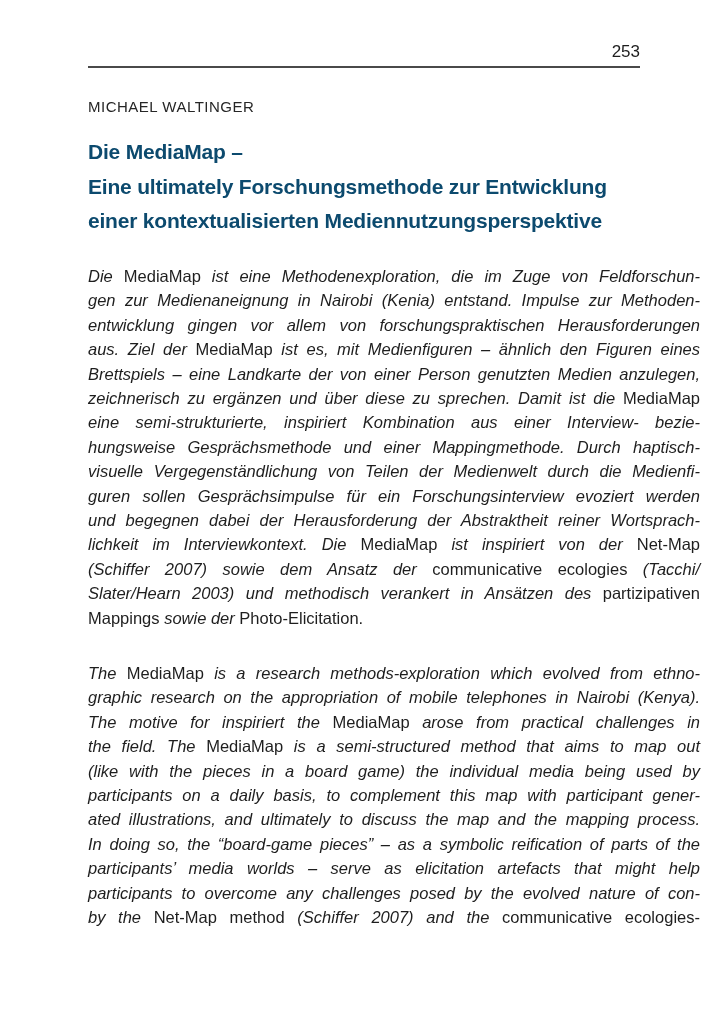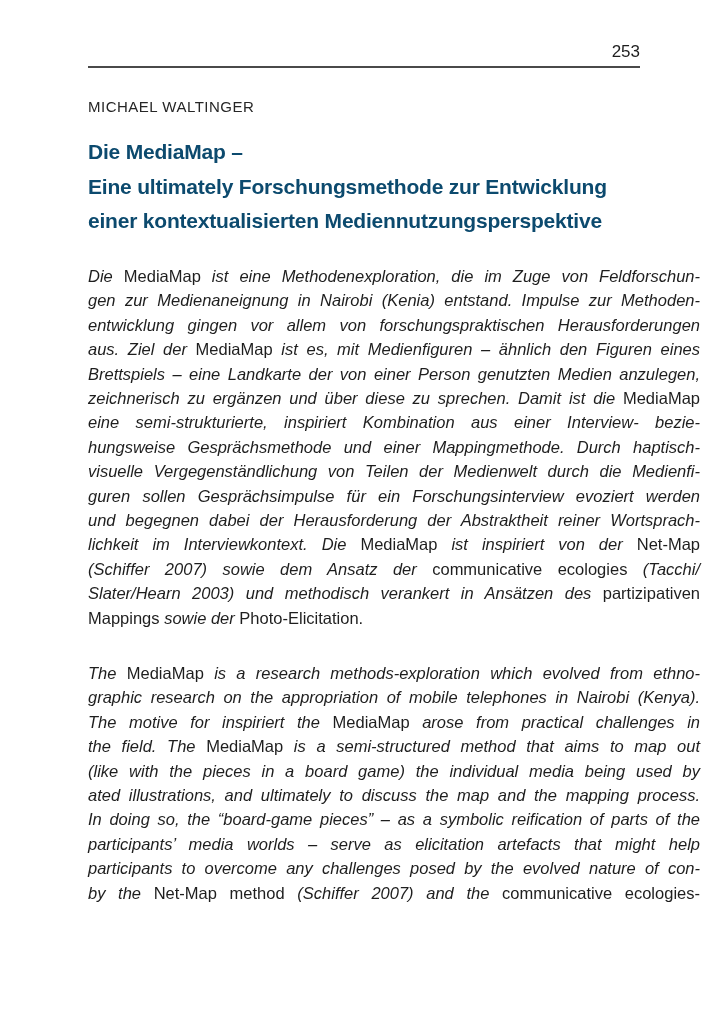--- a/index.html
+++ b/index.html
@@ -99,19 +99,20 @@
       <div class="line"><span class="it">(Schiffer 2007) sowie dem Ansatz der </span><span class="rm">communicative ecologies</span><span class="it"> (Tacchi/</span></div>
       <div class="line"><span class="it">Slater/Hearn 2003) und methodisch verankert in Ansätzen des </span><span class="rm">partizipativen</span></div>
       <div class="line"><span class="rm">Mappings</span><span class="it"> sowie der </span><span class="rm">Photo-Elicitation.</span></div>
     </div>
   <div class="abstract en">
       <div class="line"><span class="it">The </span><span class="rm">MediaMap</span><span class="it"> is a research methods-exploration which evolved from ethno-</span></div>
       <div class="line"><span class="it">graphic research on the appropriation of mobile telephones in Nairobi (Kenya).</span></div>
       <div class="line"><span class="it">The motive for inspiriert the </span><span class="rm">MediaMap</span><span class="it"> arose from practical challenges in</span></div>
       <div class="line"><span class="it">the field. The </span><span class="rm">MediaMap</span><span class="it"> is a semi-structured method that aims to map out</span></div>
       <div class="line"><span class="it">(like with the pieces in a board game) the individual media being used by</span></div>
+      <div class="line"><span class="it">participants on a daily basis, to complement this map with participant gener-</span></div>
       <div class="line"><span class="it">ated illustrations, and ultimately to discuss the map and the mapping process.</span></div>
       <div class="line"><span class="it">In doing so, the “board-game pieces” – as a symbolic reification of parts of the</span></div>
       <div class="line"><span class="it">participants’ media worlds – serve as elicitation artefacts that might help</span></div>
       <div class="line"><span class="it">participants to overcome any challenges posed by the evolved nature of con-</span></div>
       <div class="line"><span class="it">by the </span><span class="rm">Net-Map method</span><span class="it"> (Schiffer 2007) and the </span><span class="rm">communicative ecologies-</span></div>
     </div>
 </div>
 
 </body></html>

